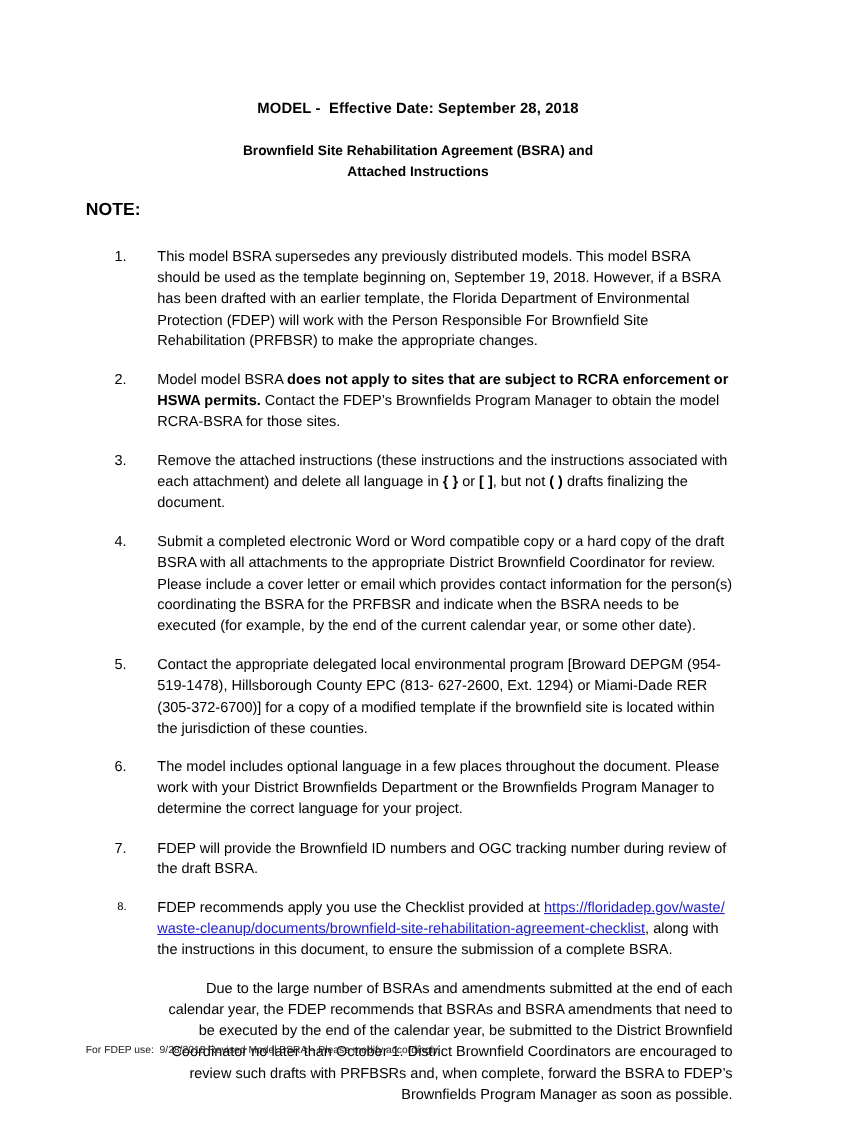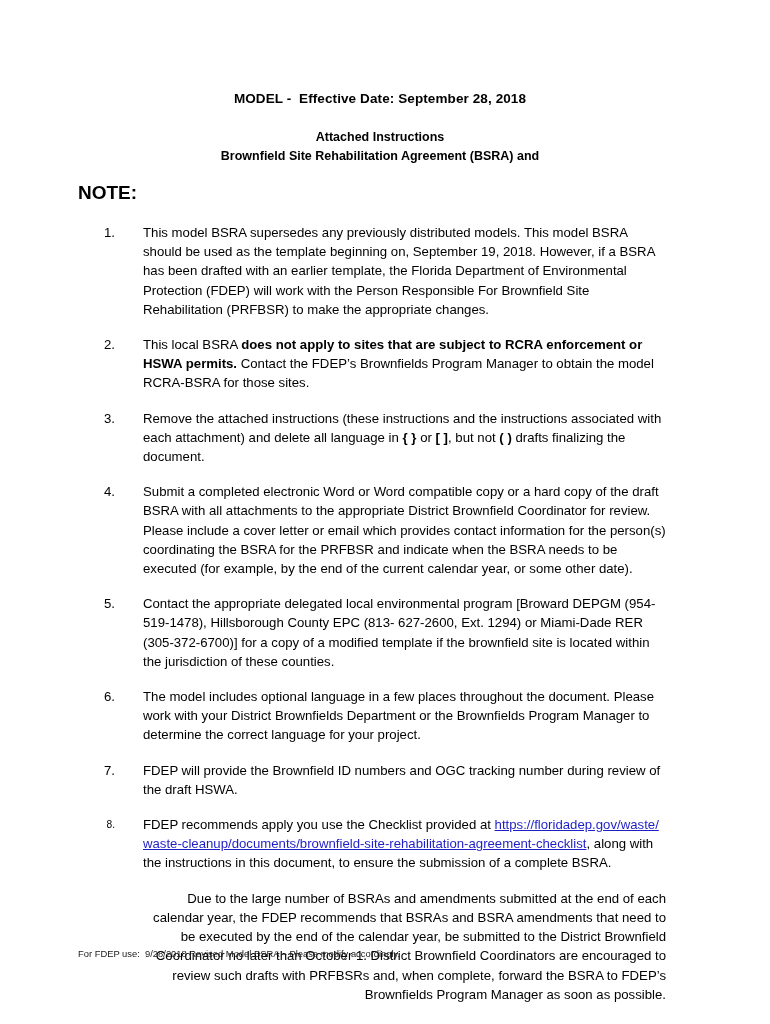--- a/index.html
+++ b/index.html
@@ -48,21 +48,21 @@
   .doc-subtitle-line {
     font-size: 12.5px;
     font-weight: bold;
     line-height: 1.5;
   }
 
   .note-label {
     position: absolute;
     left: 78px;
     top: 182px;
-    font-size: 19px;
+    font-size: 16px;
     font-weight: bold;
   }
 
   
   .note-list {
     position: absolute;
     left: 78px;
     right: 88px;
     top: 207px;
   }
@@ -122,36 +122,36 @@
 </head>
 <body>
 
 <div class="page">
 
   <div class="title-block">
     <div class="doc-title">MODEL -  Effective Date: September 28, 2018</div>
   </div>
 
   <div class="subtitle-block">
+    <div class="doc-subtitle-line">Brownfield Site Rehabilitation Agreement (BSRA) and</div>
     <div class="doc-subtitle-line">Attached Instructions</div>
-    <div class="doc-subtitle-line">Brownfield Site Rehabilitation Agreement (BSRA) and</div>
   </div>
 
   <div class="note-label">NOTE:</div>
 
   <ol class="note-list" style="list-style:none;margin:0;padding:0;">
 
     <li class="note-item">
       <span class="marker">1.</span>
       <p>This model BSRA supersedes any previously distributed models.  This model BSRA should be used as the template beginning on, September 19, 2018.  However, if a BSRA has been drafted with an earlier template, the Florida Department of Environmental Protection (FDEP) will work with the Person Responsible For Brownfield Site Rehabilitation (PRFBSR) to make the appropriate changes.</p>
     </li>
 
     <li class="note-item">
       <span class="marker">2.</span>
-      <p><span>This local BSRA </span><span class="bu">does not apply</span><span class="bu"> to sites that are subject to RCRA enforcement or HSWA permits.</span><span>  Contact the FDEP’s Brownfields Program Manager to obtain the model RCRA-BSRA for those sites.</span></p>
+      <p><span>Model model BSRA </span><span class="bu">does not apply</span><span class="bu"> to sites that are subject to RCRA enforcement or HSWA permits.</span><span>  Contact the FDEP’s Brownfields Program Manager to obtain the model RCRA-BSRA for those sites.</span></p>
     </li>
 
     <li class="note-item">
       <span class="marker">3.</span>
       <p><span>Remove the attached instructions (these instructions and the instructions associated with each attachment) and delete all language in </span><span class="sym">{ }</span><span> or </span><span class="sym">[ ]</span><span>, but not </span><span class="sym">( )</span><span> drafts finalizing the document.</span></p>
     </li>
 
     <li class="note-item">
       <span class="marker">4.</span>
       <p>Submit a completed electronic Word or Word compatible copy or a hard copy of the draft BSRA with all attachments to the appropriate District Brownfield Coordinator for review.  Please include a cover letter or email which provides contact information for the person(s) coordinating the BSRA for the PRFBSR and indicate when the BSRA needs to be executed (for example, by the end of the current calendar year, or some other date).</p>
@@ -162,21 +162,21 @@
       <p>Contact the appropriate delegated local environmental program [Broward DEPGM (954-519-1478), Hillsborough County EPC (813- 627-2600, Ext. 1294) or Miami-Dade RER (305-372-6700)] for a copy of a modified template if the brownfield site is located within the jurisdiction of these counties.</p>
     </li>
 
     <li class="note-item">
       <span class="marker">6.</span>
       <p>The model includes optional language in a few places throughout the document.  Please work with your District Brownfields Department or the Brownfields Program Manager to determine the correct language for your project.</p>
     </li>
 
     <li class="note-item">
       <span class="marker">7.</span>
-      <p>FDEP will provide the Brownfield ID numbers and OGC tracking number during review of the draft HSWA.</p>
+      <p>FDEP will provide the Brownfield ID numbers and OGC tracking number during review of the draft BSRA.</p>
     </li>
 
     <li class="note-item">
       <span class="marker small">8.</span>
       <p><span>FDEP recommends apply you use the Checklist provided at </span><a class="doclink" href="#">https://floridadep.gov/waste/waste-cleanup/documents/brownfield-site-rehabilitation-agreement-checklist</a><span>, along with the instructions in this document, to ensure the submission of a complete BSRA.</span></p>
       <p>Due to the large number of BSRAs and amendments submitted at the end of each calendar year, the FDEP recommends that BSRAs and BSRA amendments that need to be executed by the end of the calendar year, be submitted to the District Brownfield Coordinator no later than October 1.  District Brownfield Coordinators are encouraged to review such drafts with PRFBSRs and, when complete, forward the BSRA to FDEP’s Brownfields Program Manager as soon as possible.</p>
     </li>
 
   </ol>
 

